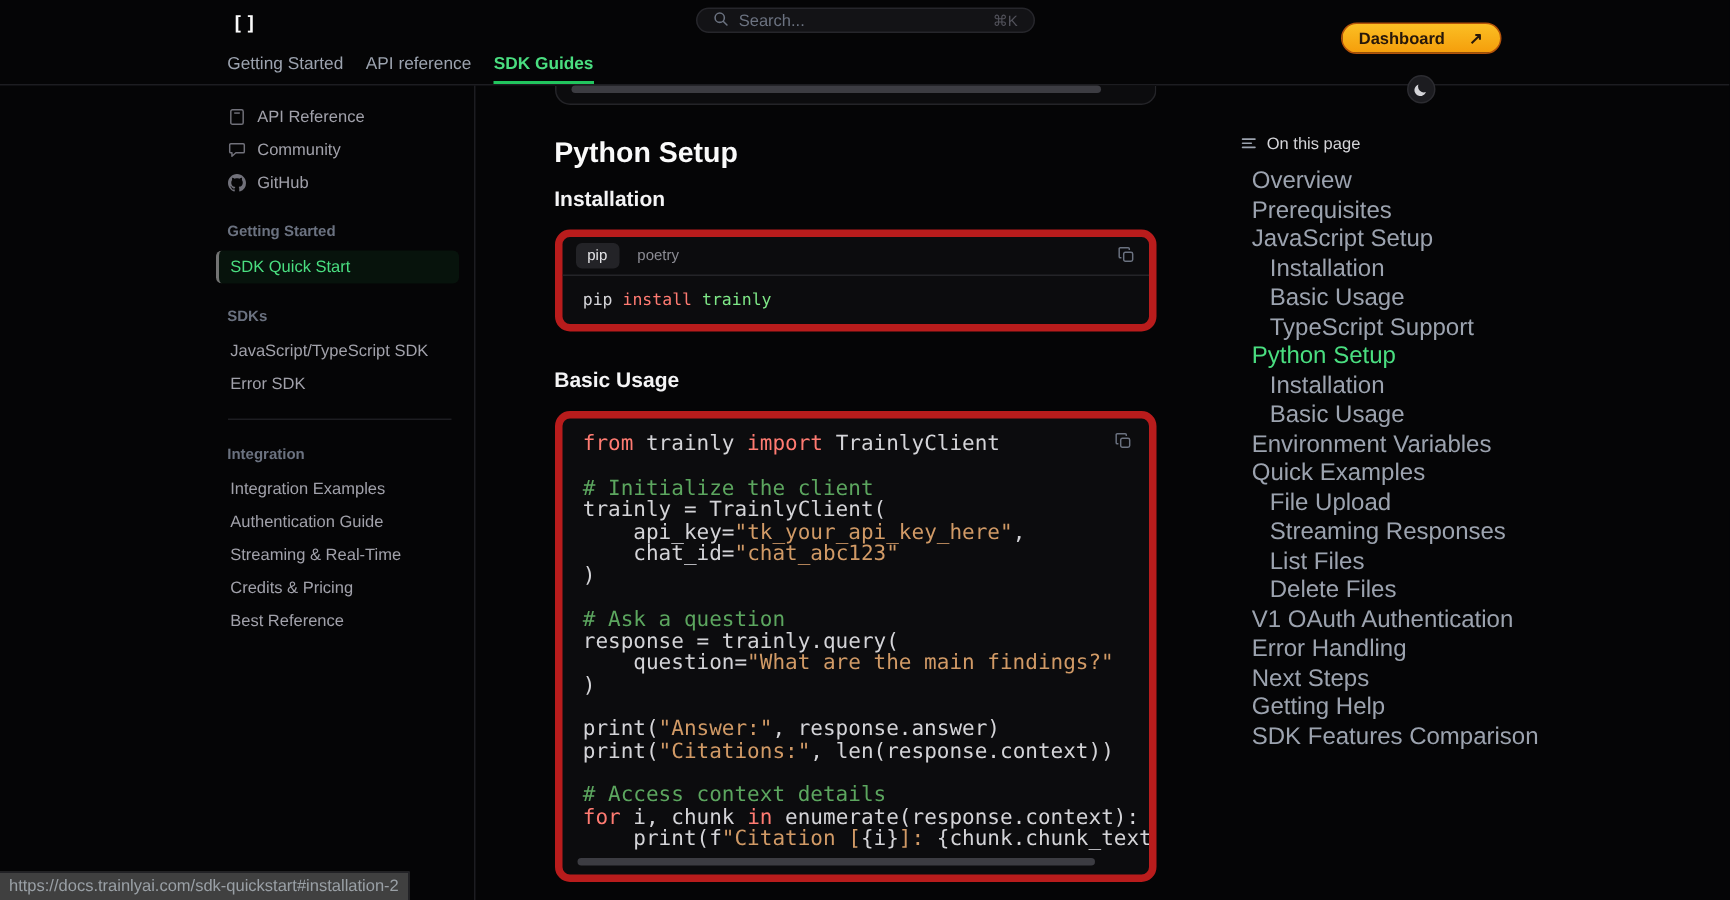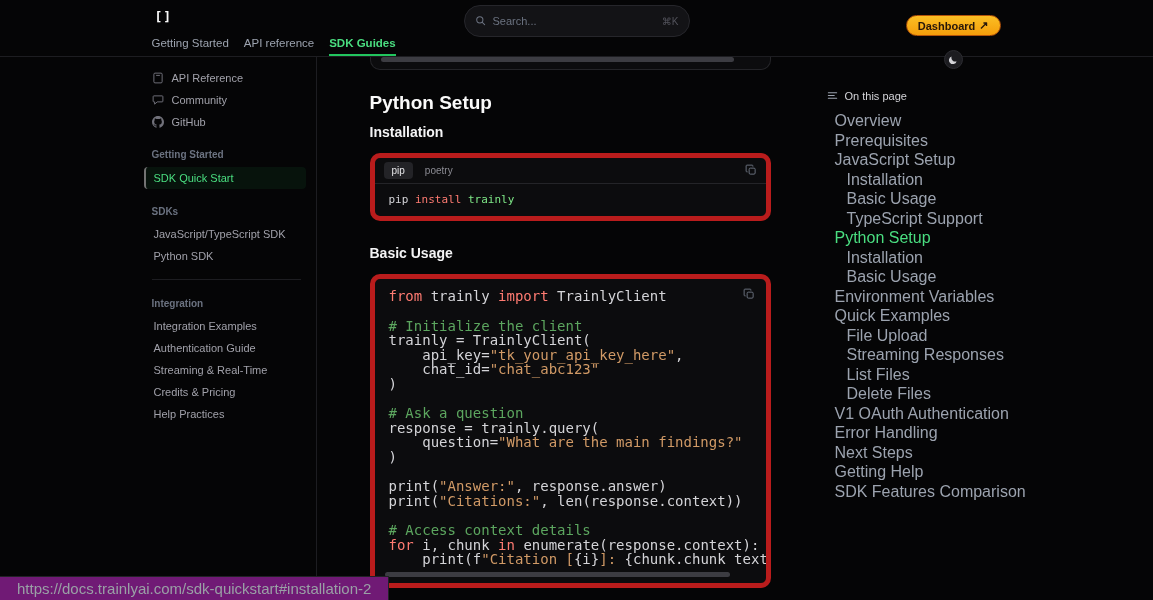--- a/index.html
+++ b/index.html
@@ -8,29 +8,29 @@
     width: 1153px; height: 600px; overflow: hidden; position: relative;
     background: #050506; color: #e4e4e7;
     font-family: "Liberation Sans", sans-serif;
   }
   
   .header { height: 32px; display: flex; align-items: center; }
   .header-inner { width: 880px; margin: 0 auto; height: 100%; display: flex; align-items: center; position: relative; padding: 0 16px 0 18px; }
   .logo { font-family: "DejaVu Sans Mono", monospace; font-weight: bold; font-size: 13px; color: #fafafa; letter-spacing: 1px; }
   .searchbar {
     position: absolute; left: 50%; transform: translateX(-50%); top: 5px;
-    width: 226px; height: 32px; background: #131316; border: 1px solid #26262b;
+    width: 226px; height: 17px; background: #131316; border: 1px solid #26262b;
     border-radius: 999px; display: flex; align-items: center; gap: 7px; padding: 0 10px;
     color: #6b7280; font-size: 11px; cursor: pointer;
   }
   .searchbar .kbd { margin-left: auto; font-size: 10px; color: #52525b; }
   .header-actions { margin-left: auto; display: flex; align-items: center; gap: 14px; flex-direction: column; }
   .hbtn { background: none; border: none; color: #e4e4e7; font-size: 11.5px; font-family: inherit; cursor: pointer; }
   .dashboard-btn {
-    display: flex; align-items: center; gap: 4px;
+    display: flex; align-items: center; gap: 16px;
     background: linear-gradient(180deg, #fbbf24, #f59e0b); color: #27170a;
     font-size: 11px; font-weight: 700; border: 1px solid #b45309; border-radius: 999px;
     padding: 3px 11px; font-family: inherit; cursor: pointer;
   }
   .theme-btn { width: 19px; height: 19px; border-radius: 50%; background: #1c1c20; border: 1px solid #2c2c31; color: #d4d4d8; display: flex; align-items: center; justify-content: center; cursor: pointer; }
   
   .tabs { height: 25px; border-bottom: 1px solid #1d1d21; }
   .tabs-inner { width: 880px; margin: 0 auto; padding-left: 15px; display: flex; gap: 15px; height: 100%; }
   .tab { display: flex; align-items: center; height: 100%; font-size: 11.5px; color: #9ca3af; border-bottom: 2px solid transparent; cursor: pointer; }
   .tab.active { color: #4ade80; font-weight: 700; border-bottom-color: #22c55e; }
@@ -72,22 +72,22 @@
   
   .toc { padding: 33px 0 0 38px; }
   .toc-title { display: flex; gap: 7px; font-size: 11px; color: #d4d4d8; }
   .toc-title .t-icon { display: flex; color: #9ca3af; }
   .toc-list { margin-top: 9px; }
   .toc-item { font-size: 16px; line-height: 11px; color: #9ca3af; padding: 4px 0 4.5px 8px; cursor: pointer; white-space: nowrap; }
   .toc-item.lvl1 { padding-left: 20px; }
   .toc-item.active { color: #4ade80; font-weight: 500; }
   
   .statusbar {
-    position: absolute; left: 0; bottom: 0; background: #701a75; color: #9aa0a6;
-    font-size: 15px; padding: 3px 17px; border: 1px solid #222226; border-left: none; border-bottom: none;
+    position: absolute; left: 0; bottom: 0; background: #404040; color: #9aa0a6;
+    font-size: 11px; padding: 3px 6px; border: 1px solid #222226; border-left: none; border-bottom: none;
   }
 </style>
 </head>
 <body>
 
 <div class="header">
   <div class="header-inner">
     <div class="logo">[]</div>
     <div class="searchbar">
       <span class="s-icon"><svg width="11" height="11" viewBox="0 0 16 16" fill="none" stroke="currentColor" stroke-width="1.5" stroke-linecap="round">
@@ -148,28 +148,28 @@
           <svg width="12" height="12" viewBox="0 0 16 16" fill="currentColor">
             <path d="M8 0C3.58 0 0 3.58 0 8c0 3.54 2.29 6.53 5.47 7.59.4.07.55-.17.55-.38 0-.19-.01-.82-.01-1.49-2.01.37-2.53-.49-2.69-.94-.09-.23-.48-.94-.82-1.13-.28-.15-.68-.52-.01-.53.63-.01 1.08.58 1.23.82.72 1.21 1.87.87 2.33.66.07-.52.28-.87.51-1.07-1.78-.2-3.64-.89-3.64-3.95 0-.87.31-1.59.82-2.15-.08-.2-.36-1.02.08-2.12 0 0 .67-.21 2.2.82.64-.18 1.32-.27 2-.27s1.36.09 2 .27c1.53-1.04 2.2-.82 2.2-.82.44 1.1.16 1.92.08 2.12.51.56.82 1.27.82 2.15 0 3.07-1.87 3.75-3.65 3.95.29.25.54.73.54 1.48 0 1.07-.01 1.93-.01 2.2 0 .21.15.46.55.38A8.01 8.01 0 0 0 16 8c0-4.42-3.58-8-8-8z"></path>
           </svg>
         </span>
         <span>GitHub</span>
       </div>
       <div class="side-title">Getting Started</div>
       <div class="side-item active">SDK Quick Start</div>
       <div class="side-title">SDKs</div>
       <div class="side-item">JavaScript/TypeScript SDK</div>
-      <div class="side-item">Python SDK</div>
+      <div class="side-item">Error SDK</div>
       <div class="side-divider"></div>
       <div class="side-title">Integration</div>
       <div class="side-item">Integration Examples</div>
       <div class="side-item">Authentication Guide</div>
       <div class="side-item">Streaming &amp; Real-Time</div>
       <div class="side-item">Credits &amp; Pricing</div>
-      <div class="side-item">Help Practices</div>
+      <div class="side-item">Best Reference</div>
     </aside>
 
   <main class="main">
     <div class="partial-block">
       <div class="hscroll-thumb"></div>
     </div>
 
     <h1 class="page-h1">Python Setup</h1>
     <h2 class="page-h2 first">Installation</h2>
 

